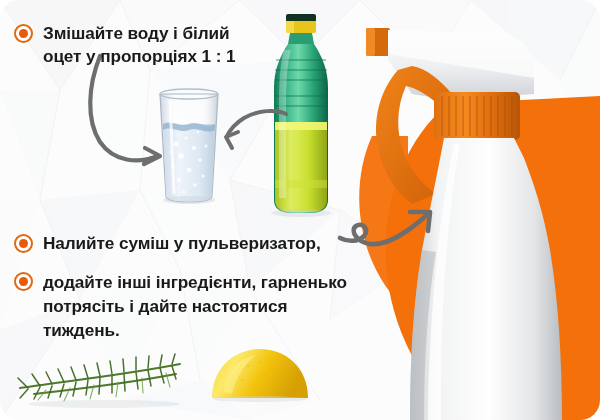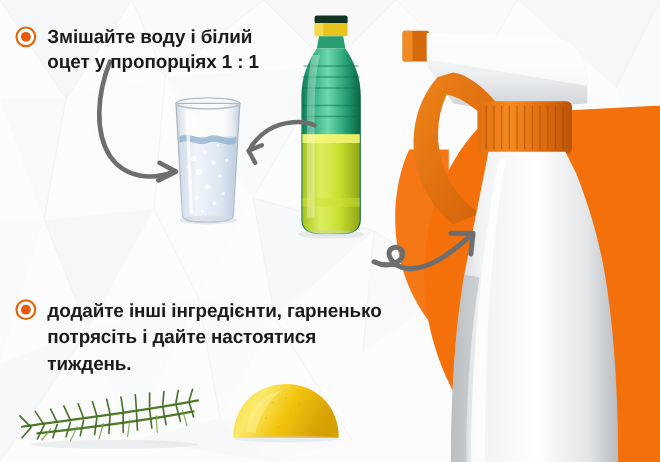--- a/index.html
+++ b/index.html
@@ -1,21 +1,21 @@
 <!DOCTYPE html>
 <html><head>
 <meta charset="utf-8">
 <style>
   html,body{margin:0;padding:0;}
   body{
     width:600px;height:420px;overflow:hidden;
     font-family:"Liberation Sans","DejaVu Sans",sans-serif;
     background:#ffffff;
   }
-  .canvas{position:relative;width:600px;height:420px;overflow:hidden;background:#fdfdfd;}
+  .canvas{position:relative;width:600px;height:420px;overflow:hidden;background:#fdfdfd;border-radius:20px;}
 
   
   .bg{position:absolute;inset:0;background:#fbfbfc;}
   .bg svg{position:absolute;inset:0;width:600px;height:420px;}
 
   
   .accent-blob{position:absolute;left:352px;top:96px;width:248px;height:330px;overflow:hidden;}
   .accent-blob svg{display:block;}
 
   
@@ -370,20 +370,24 @@
       <path d="M74,14 L94,14 L92,33" stroke="#6E6E6E" stroke-width="4.6" fill="none" stroke-linecap="round" stroke-linejoin="round"></path>
     </svg>
   </div>
 
   <div class="bullet-row" id="row-1">
     <span class="bullet"></span>
     <span class="bullet-text">Змішайте воду і білий
 оцет у пропорціях 1 : 1</span>
   </div>
 
+  <div class="bullet-row" id="row-2">
+    <span class="bullet"></span>
+    <span class="bullet-text">Налийте суміш у пульверизатор,</span>
+  </div>
 
   <div class="bullet-row" id="row-3">
     <span class="bullet"></span>
     <span class="bullet-text">додайте інші інгредієнти, гарненько
 потрясіть і дайте настоятися
 тиждень.</span>
   </div>
 
 
 </div>

